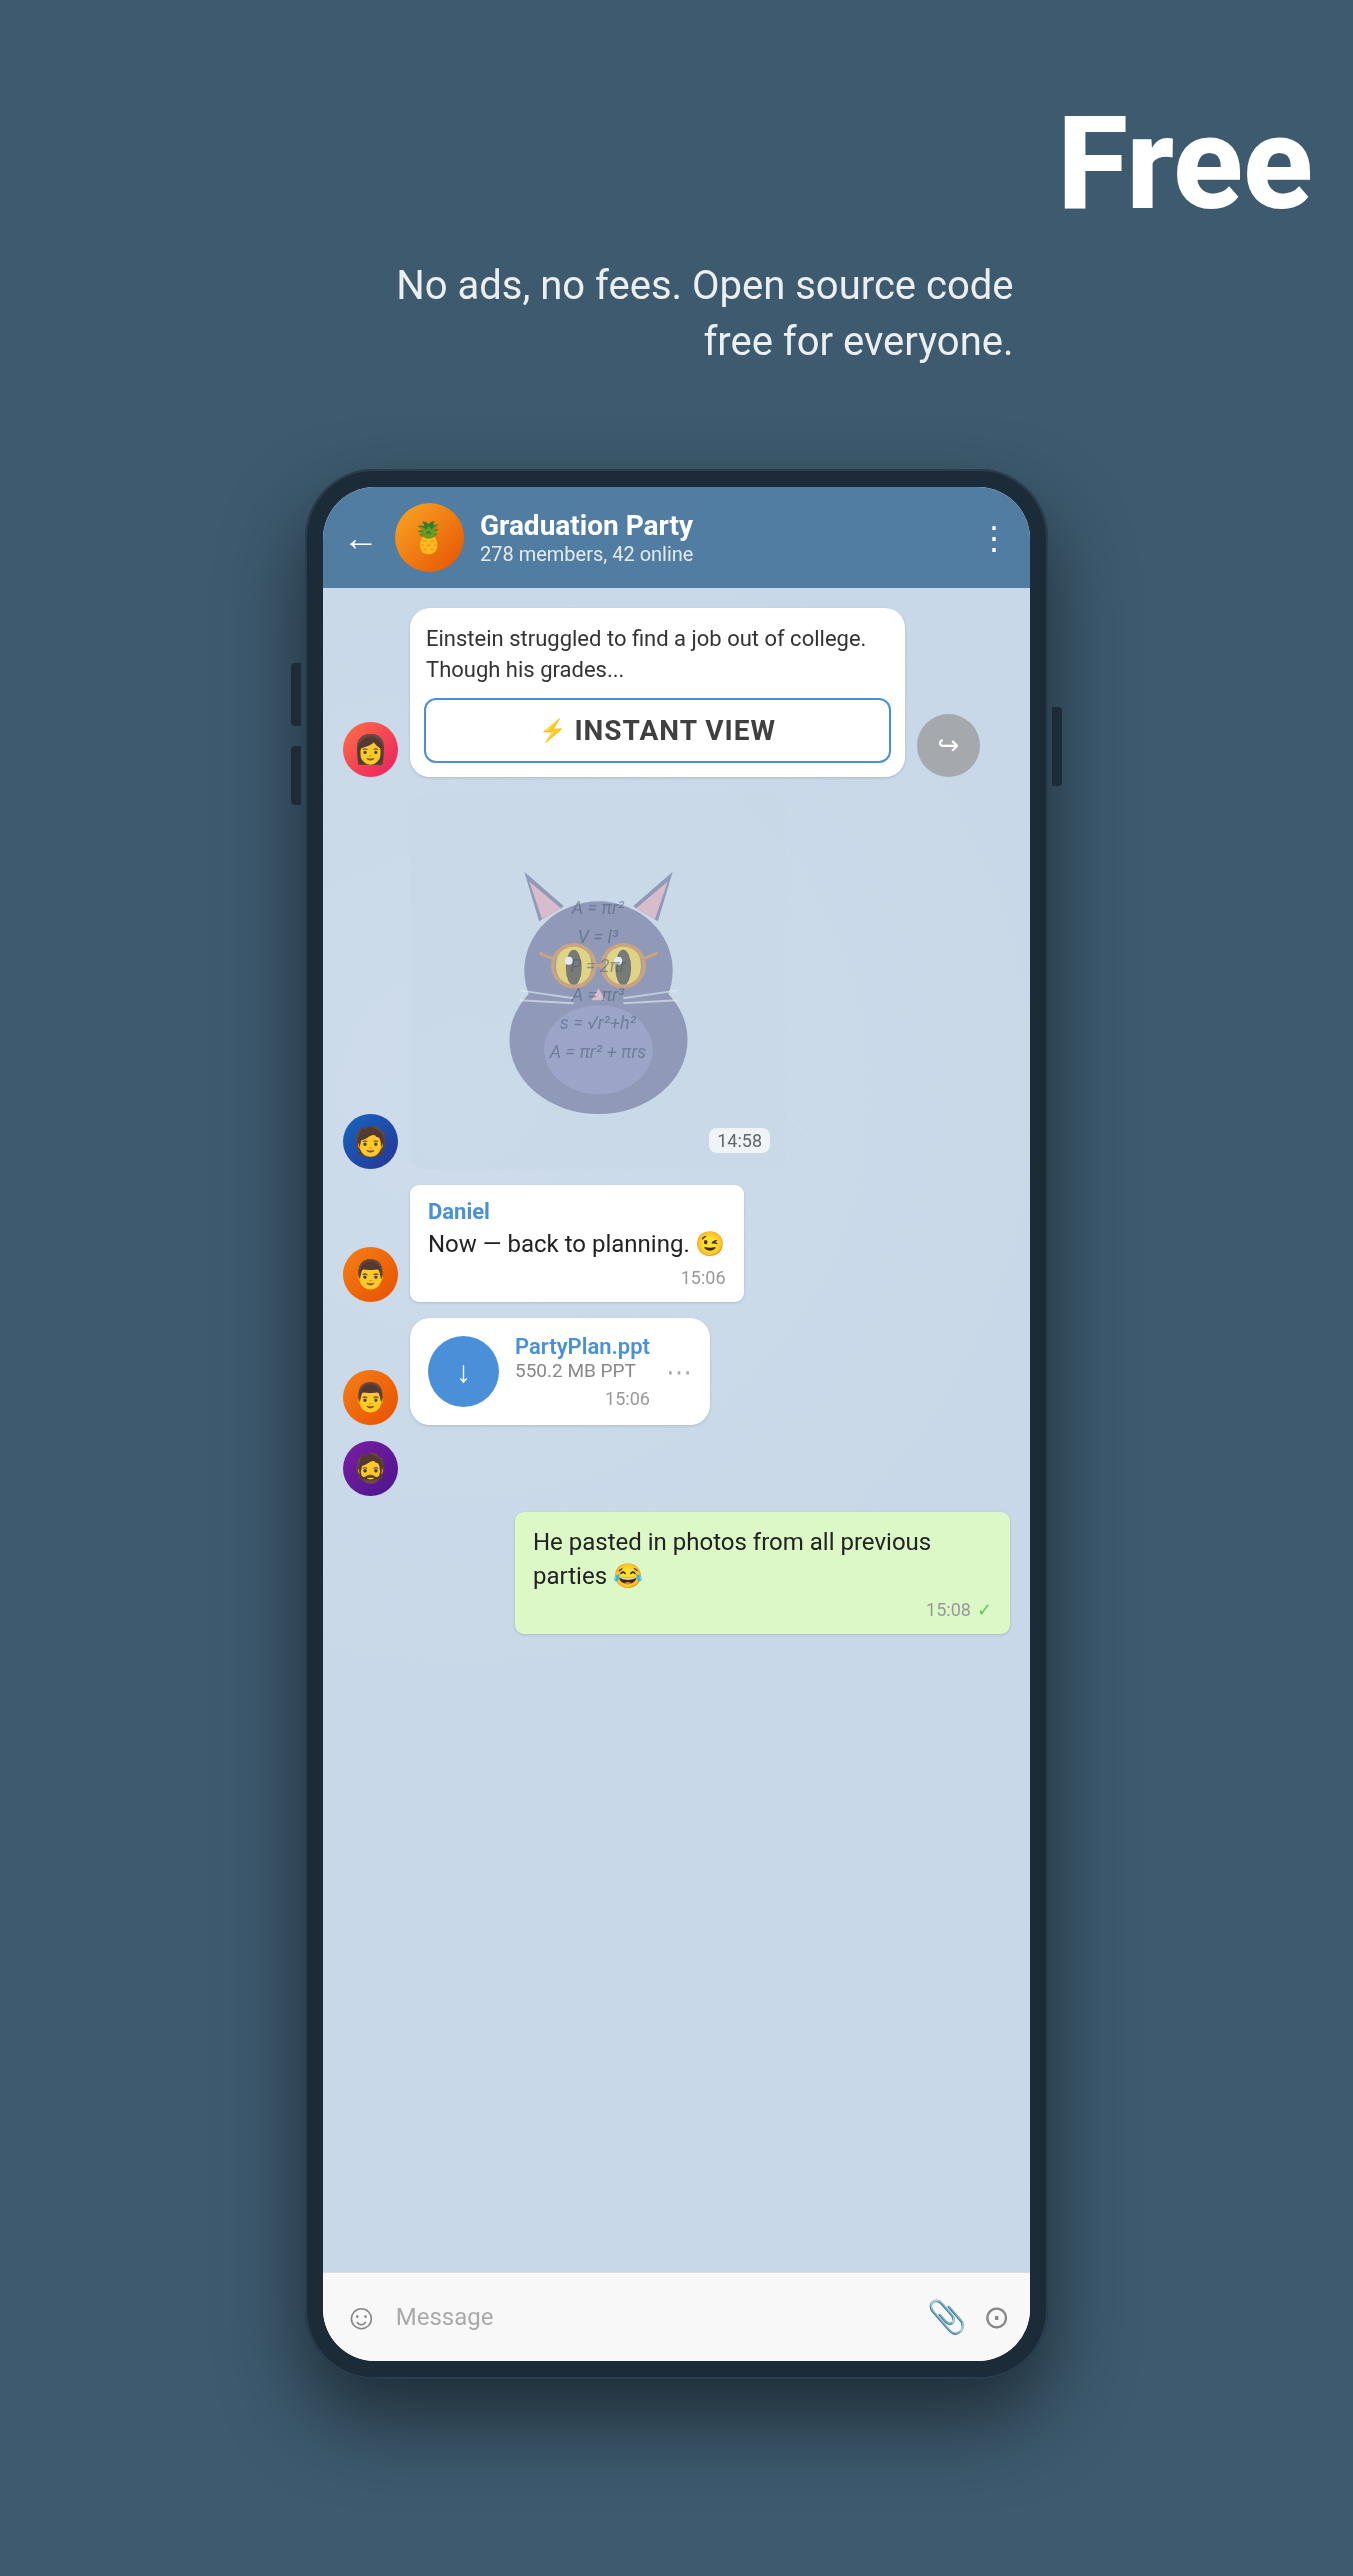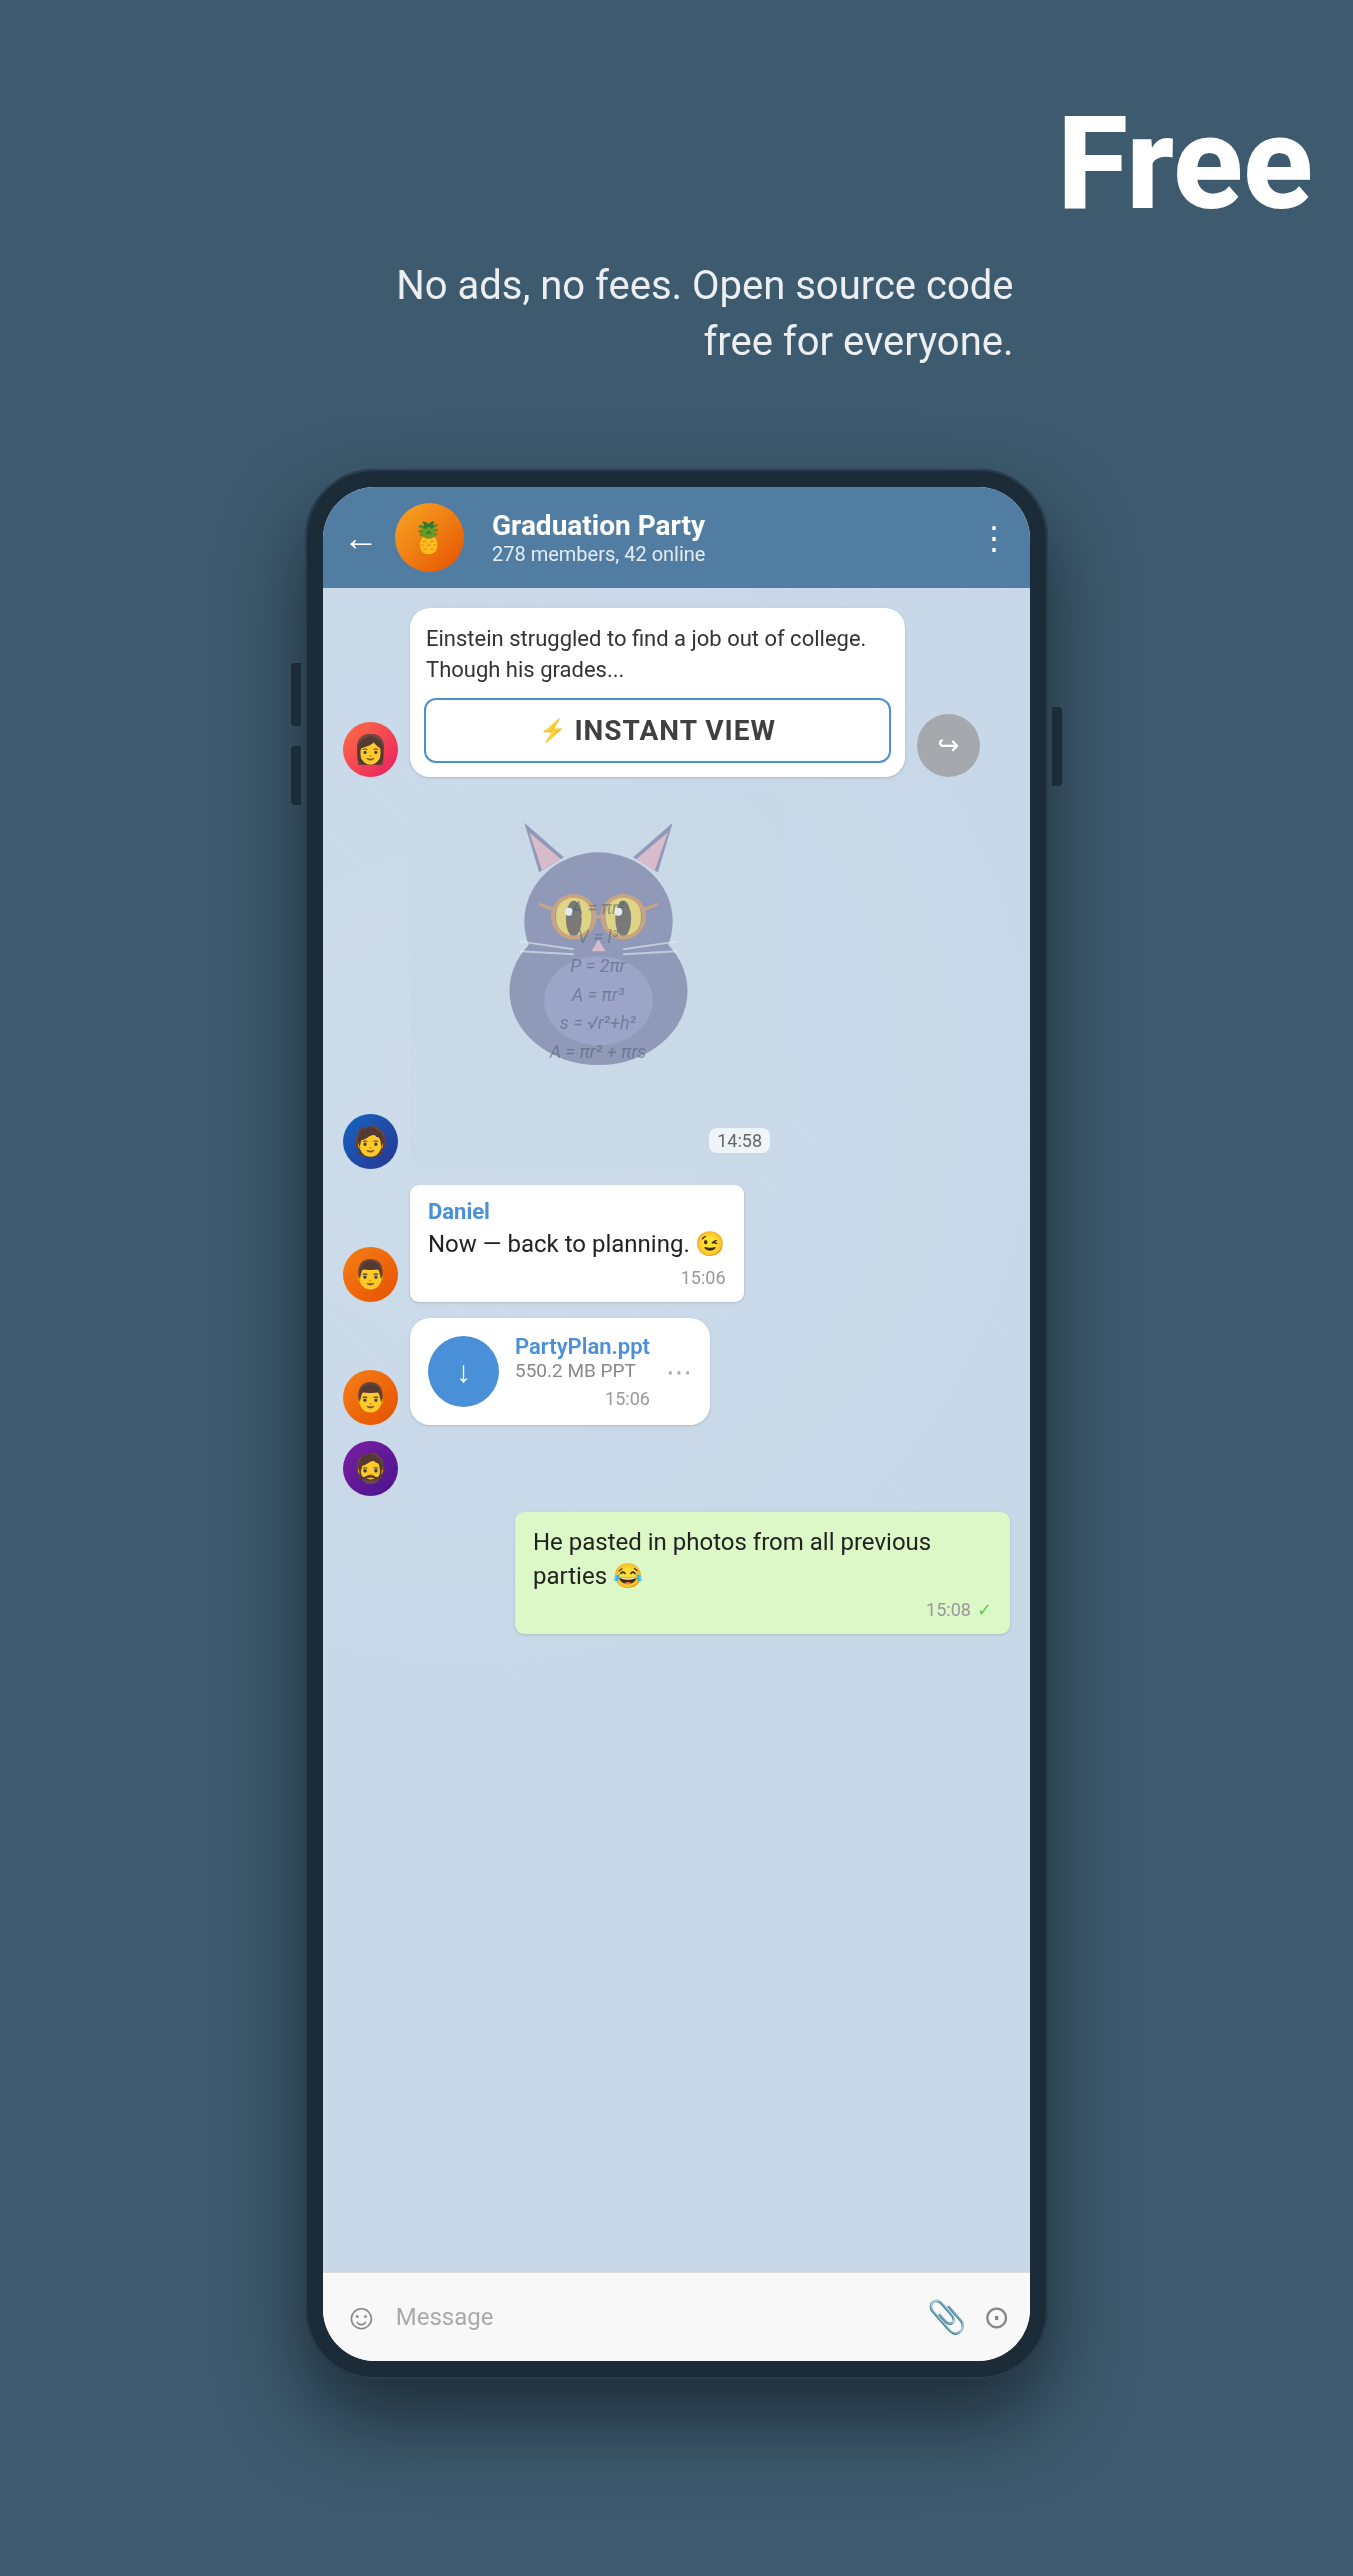--- a/index.html
+++ b/index.html
@@ -115,21 +115,20 @@
       flex-shrink: 0;
       overflow: hidden;
     }
 
     .group-avatar-emoji {
       font-size: 30px;
     }
 
     .group-info {
       flex: 1;
-      margin-left: 12px;
     }
 
     .group-name {
       color: white;
       font-size: 28px;
       font-weight: 700;
     }
 
     .group-members {
       color: rgba(255,255,255,0.85);
@@ -304,20 +303,21 @@
     .share-icon {
       color: white;
       font-size: 26px;
     }
 
     .sticker-container {
       width: 376px;
       height: 376px;
       position: relative;
       display: flex;
+      align-items: center;
       justify-content: center;
     }
 
     
     .math-bg {
       position: absolute;
       inset: 0;
       background: rgba(200,215,230,0.5);
       display: flex;
       align-items: center;

